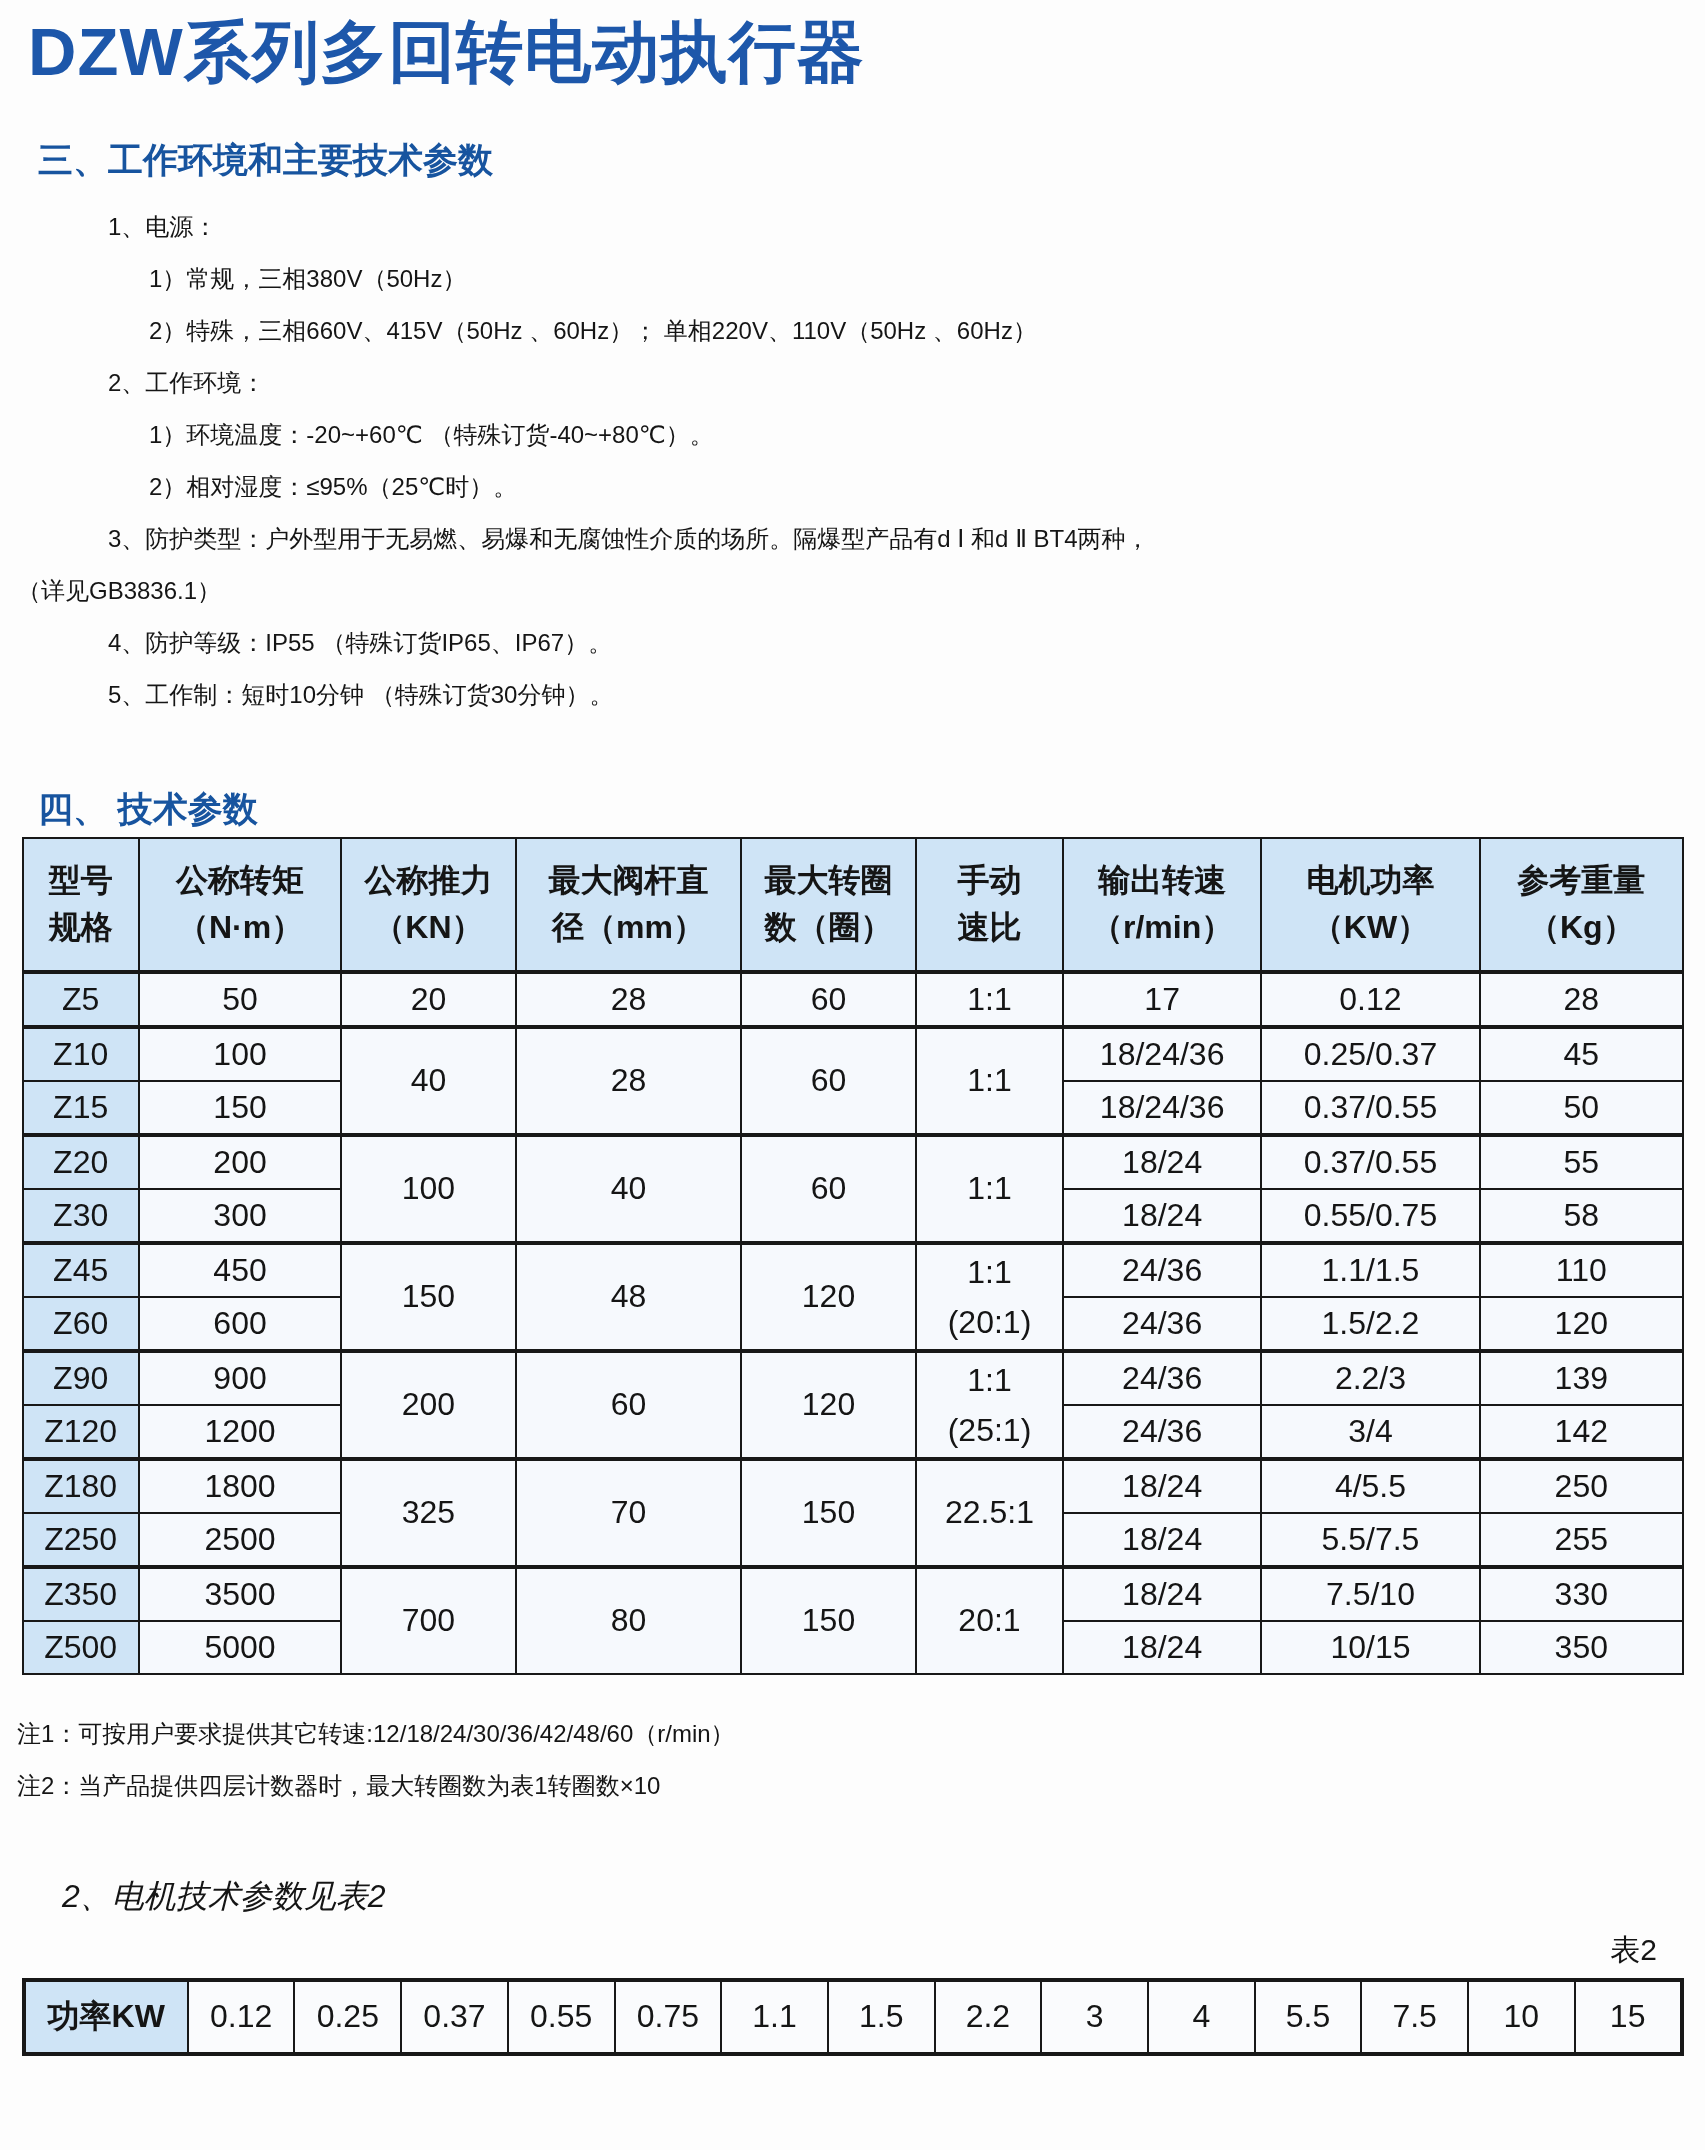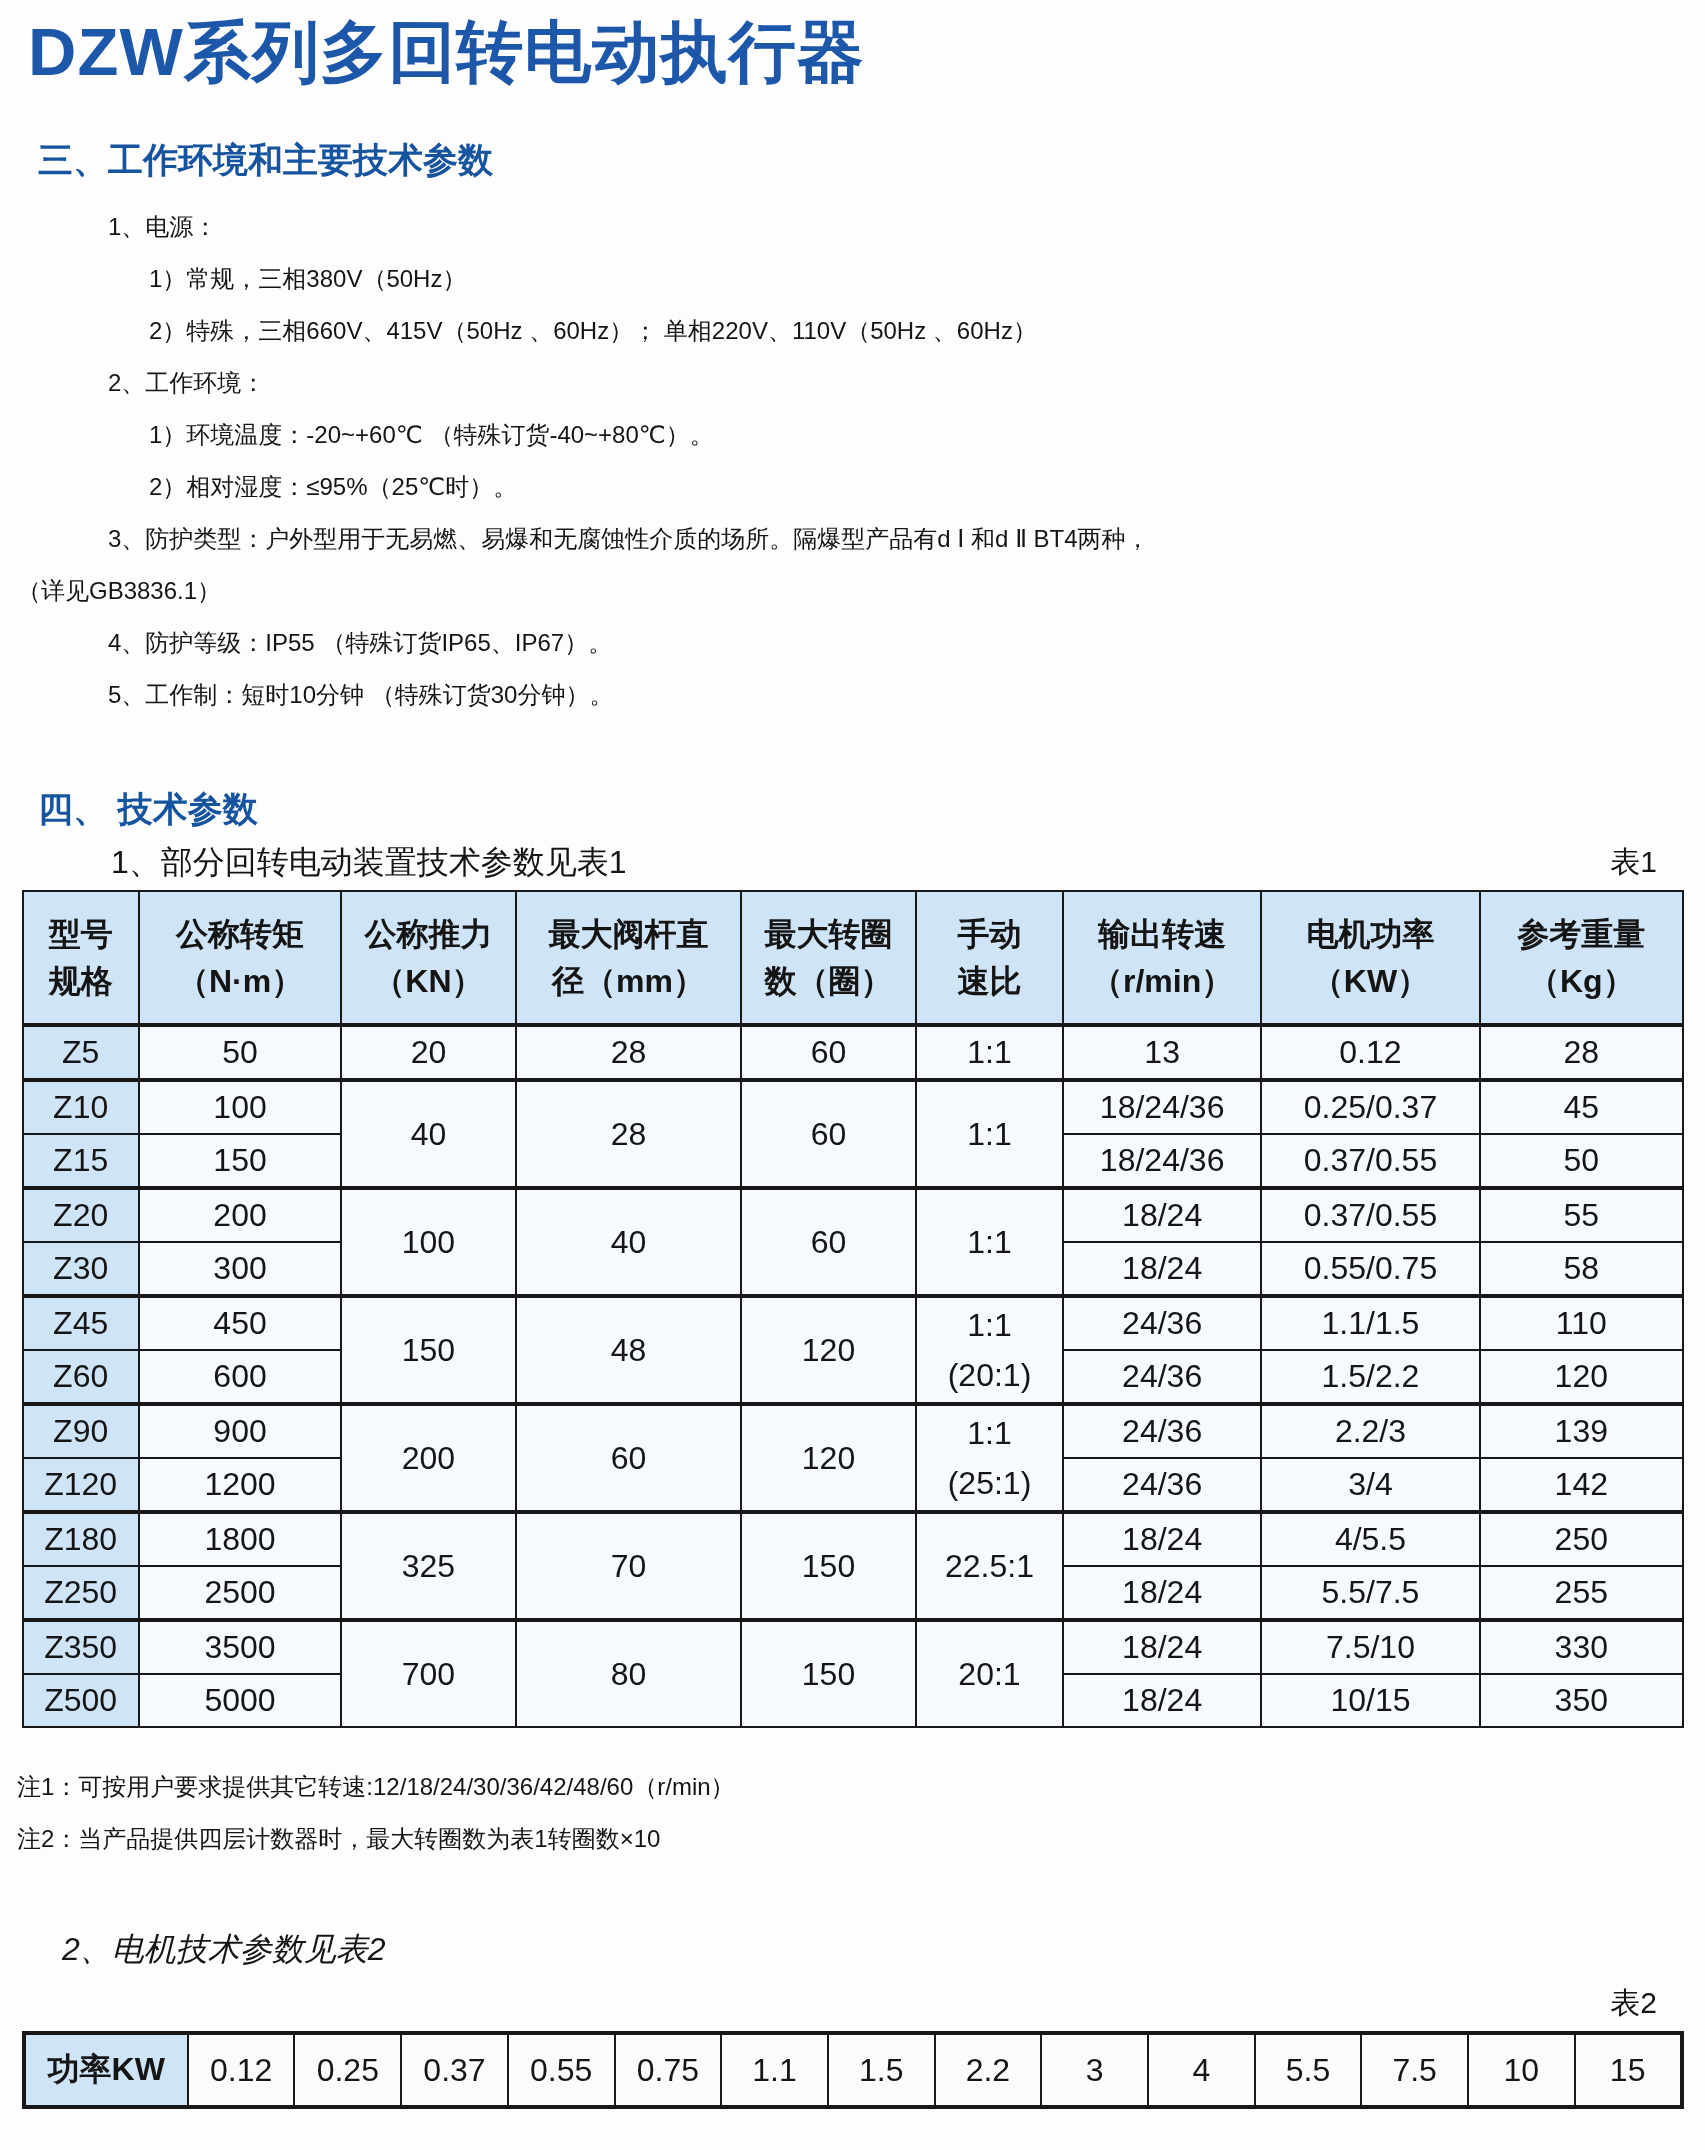--- a/index.html
+++ b/index.html
@@ -119,24 +119,20 @@
     <div class="bline ind2">1）环境温度：-20~+60℃ （特殊订货-40~+80℃）。</div>
     <div class="bline ind2">2）相对湿度：≤95%（25℃时）。</div>
     <div class="bline ind1">3、防护类型：户外型用于无易燃、易爆和无腐蚀性介质的场所。隔爆型产品有d Ⅰ 和d Ⅱ BT4两种，</div>
     <div class="bline">（详见GB3836.1）</div>
     <div class="bline ind1">4、防护等级：IP55 （特殊订货IP65、IP67）。</div>
     <div class="bline ind1">5、工作制：短时10分钟 （特殊订货30分钟）。</div>
   </div>
 
   <h2 class="sec-heading second">四、 技术参数</h2>
 
-  <div class="caption-row">
-    <span>1、部分回转电动装置技术参数见表1</span>
-    <span class="tbl-label">表1</span>
-  </div>
 
   <table class="t1">
     <colgroup>
       <col style="width:7%">
         <col style="width:12.2%">
         <col style="width:10.5%">
         <col style="width:13.6%">
       <col style="width:10.5%">
         <col style="width:8.9%">
         <col style="width:11.9%">
@@ -184,21 +180,21 @@
       </tr>
     </thead>
     <tbody>
       <tr>
         <td class="model">Z5</td>
         <td>50</td>
         <td>20</td>
         <td>28</td>
         <td>60</td>
         <td>1:1</td>
-        <td>13</td>
+        <td>17</td>
         <td>0.12</td>
         <td>28</td>
       </tr>
       <tr class="grp">
         <td class="model">Z10</td>
         <td>100</td>
         <td rowspan="2">40</td>
         <td rowspan="2">28</td>
         <td rowspan="2">60</td>
         <td rowspan="2">1:1</td>

